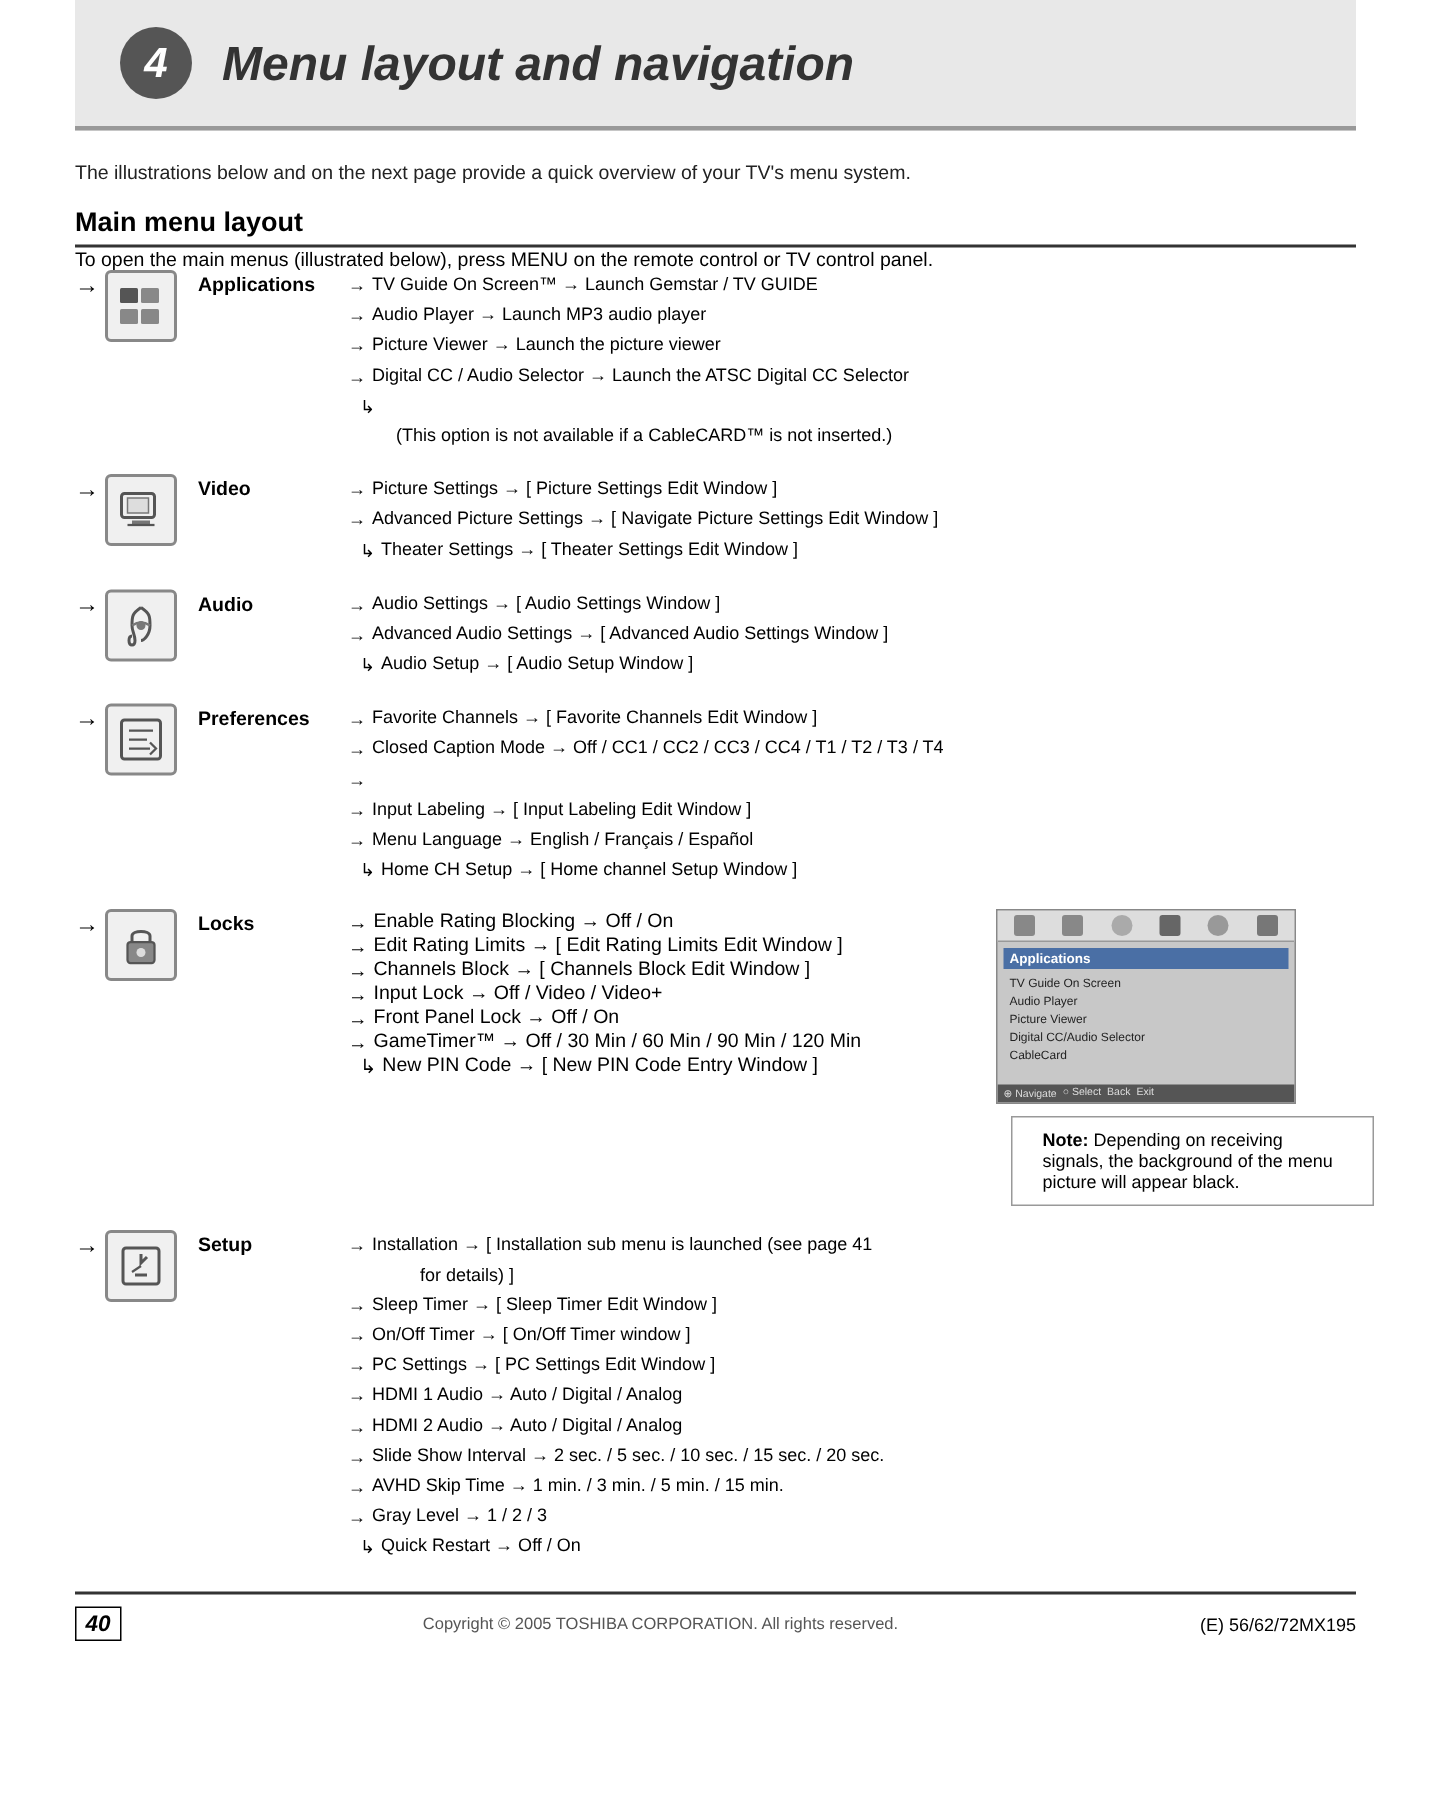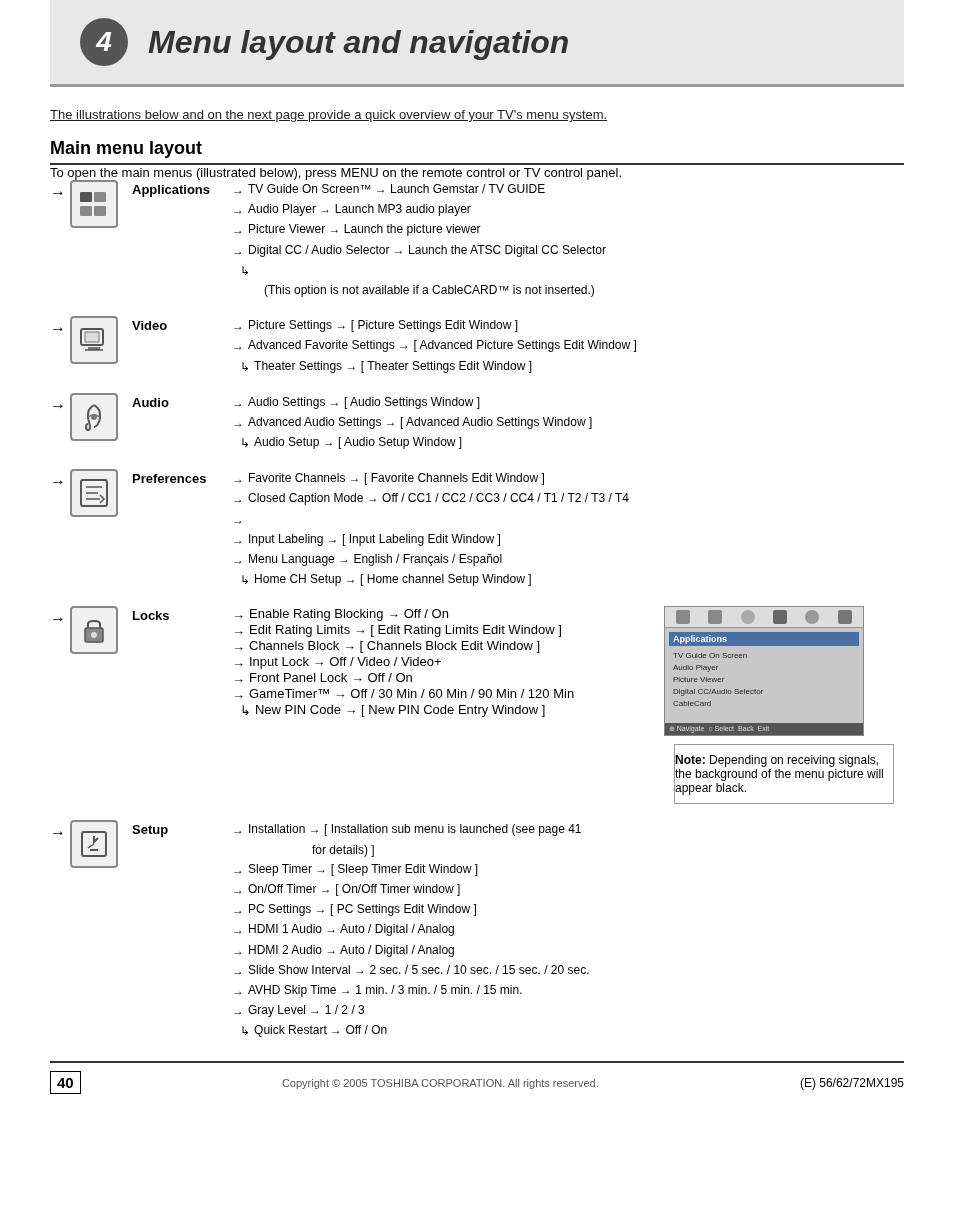--- a/index.html
+++ b/index.html
@@ -45,21 +45,20 @@
       font-size: 32px;
       font-style: italic;
       font-weight: bold;
       color: #333;
     }
 
     .intro-text {
       font-size: 13px;
       margin-bottom: 16px;
       color: #222;
-      text-decoration: underline;
     }
 
     .section-title {
       font-size: 18px;
       font-weight: bold;
       border-bottom: 2px solid #333;
       padding-bottom: 4px;
     }
 
     .section-intro {
@@ -128,24 +127,24 @@
       flex-shrink: 0;
       margin-top: 1px;
     }
 
     .sub-arrow {
       margin-left: 8px;
     }
 
     .note-box {
       border: 1px solid #999;
-      padding: 8px 0;
+      padding: 8px 20px;
       font-size: 12px;
       background: #fff;
-      width: 220px;
+      width: 242px;
       margin-left: 10px;
     }
 
     .note-label {
       font-weight: bold;
     }
 
     .screen-preview {
       border: 1px solid #888;
       width: 200px;
@@ -226,20 +225,21 @@
       display: flex;
       align-items: center;
       justify-content: space-between;
     }
 
     .page-number {
       font-size: 15px;
       font-weight: bold;
       border: 1px solid #000;
       padding: 2px 6px;
+      font-style: italic;
     }
 
     .footer-copyright {
       font-size: 11px;
       color: #555;
     }
 
     .footer-model {
       font-size: 12px;
     }
@@ -310,21 +310,21 @@
         </svg>
       </div>
       <div class="menu-label">Video</div>
       <div class="menu-items">
         <div class="menu-item-line">
             <span class="arrow-right">→</span>
             <span>Picture Settings → [ Picture Settings Edit Window ]</span>
           </div>
         <div class="menu-item-line">
             <span class="arrow-right">→</span>
-            <span>Advanced Favorite Settings → [ Advanced Picture Settings Edit Window ]</span>
+            <span>Advanced Picture Settings → [ Navigate Picture Settings Edit Window ]</span>
           </div>
         <div class="menu-item-line">
             <span class="arrow-right sub-arrow">↳</span>
             <span>Theater Settings → [ Theater Settings Edit Window ]</span>
           </div>
       </div>
     </div>
 
     <div class="menu-row">
       <div class="menu-arrow">→</div>
@@ -476,21 +476,21 @@
           <path d="M16 16 L10 20" stroke="#555" stroke-width="1.5" fill="none"></path>
         </svg>
       </div>
       <div class="menu-label">Setup</div>
       <div class="menu-items">
         <div class="menu-item-line">
             <span class="arrow-right">→</span>
             <span>Installation → [ Installation sub menu is launched (see page 41</span>
           </div>
         <div class="menu-item-line">
-            <span style="margin-left:80px;">for details) ]</span>
+            <span style="margin-left:48px;">for details) ]</span>
           </div>
         <div class="menu-item-line">
             <span class="arrow-right">→</span>
             <span>Sleep Timer → [ Sleep Timer Edit Window ]</span>
           </div>
         <div class="menu-item-line">
             <span class="arrow-right">→</span>
             <span>On/Off Timer → [ On/Off Timer window ]</span>
           </div>
         <div class="menu-item-line">

